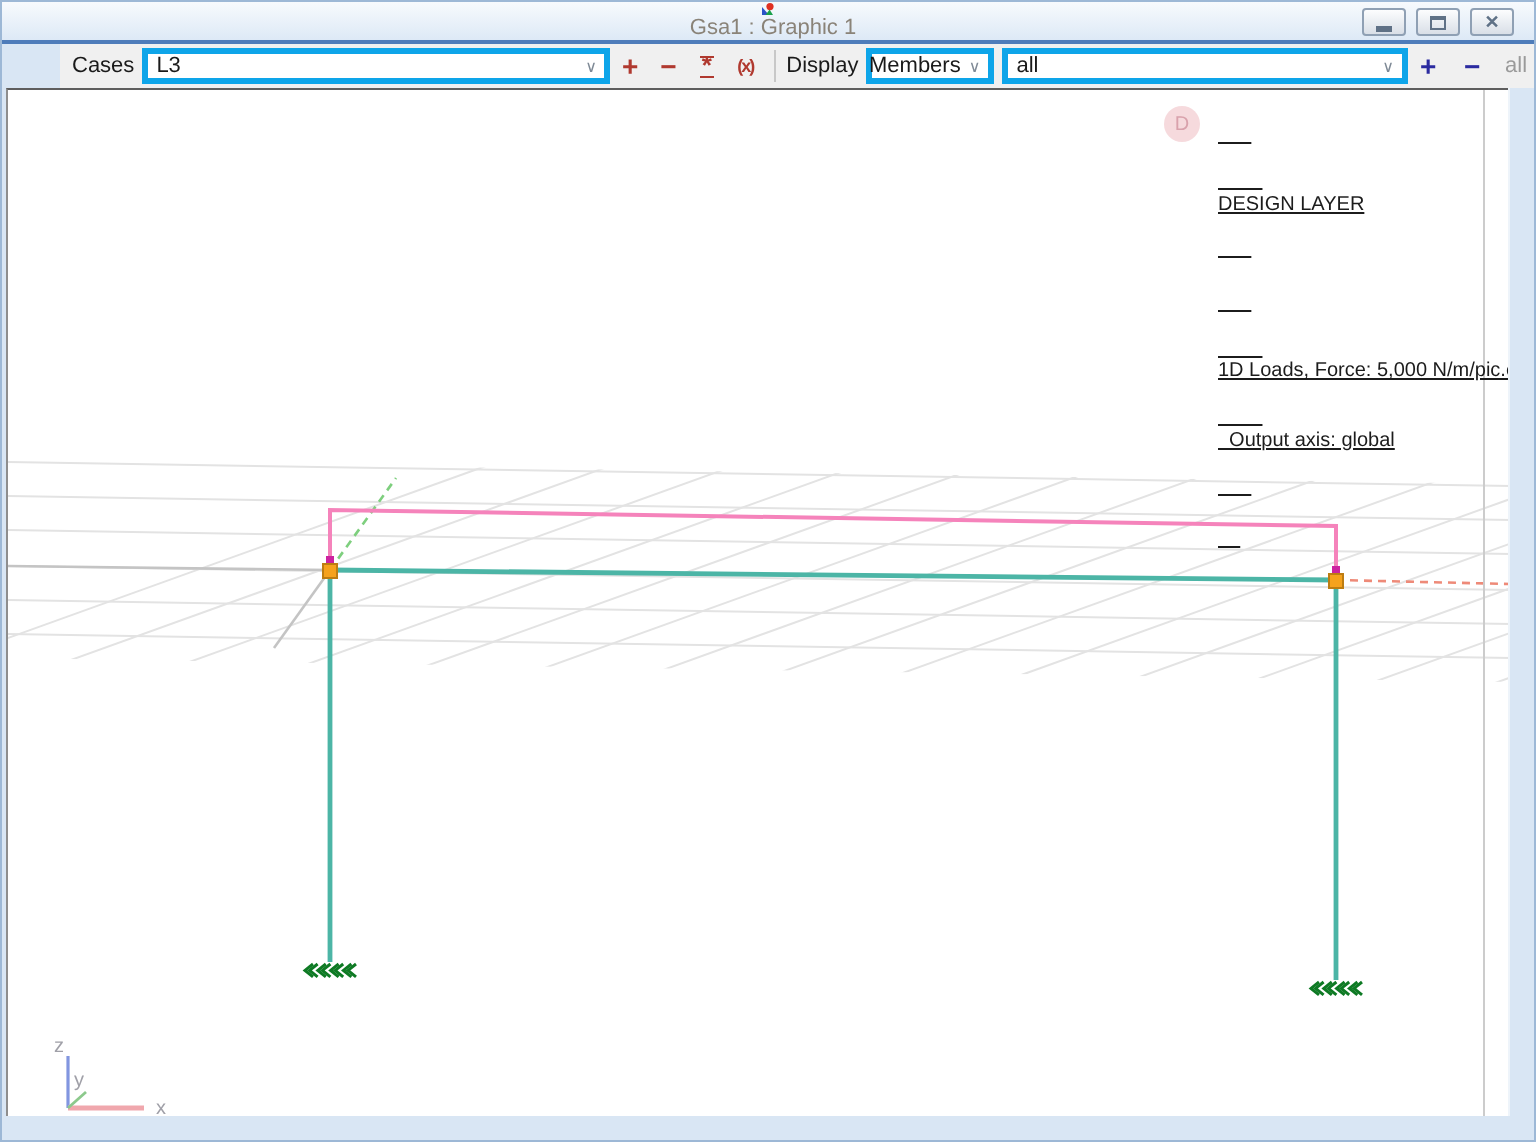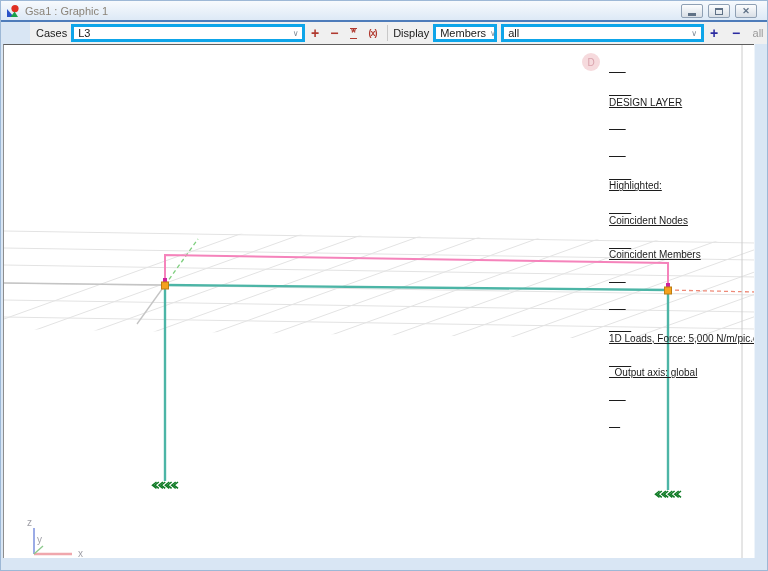--- a/index.html
+++ b/index.html
@@ -5,21 +5,21 @@
   * { margin:0; padding:0; box-sizing:border-box; }
   body { font-family:"Liberation Sans", sans-serif; background:#ffffff; }
   .window {
     position:relative; width:768px; height:571px;
     background:#d9e6f4; border:1px solid #9db8d6; overflow:hidden;
   }
   
   .titlebar {
     position:absolute; left:0; top:0; width:100%; height:19px;
     background:linear-gradient(#f7fafd,#dde9f6);
-    display:flex; align-items:center; padding-left:5px;
+    display:flex; align-items:center; padding-left:5px;flex-direction:column;
   }
   .titlebar .logo { width:14px; height:14px; margin-right:5px; }
   .title-text { font-size:11px; color:#8a8378; }
   .win-controls { position:absolute; right:10px; top:3px; display:flex; gap:5px; }
   .win-btn {
     width:22px; height:14px; border:1px solid #8fa0b4; border-radius:2px;
     background:linear-gradient(#fcfdfe,#d9dfe7);
     display:flex; align-items:center; justify-content:center; cursor:default;
   }
   .glyph-min { width:8px; height:3px; background:#5f7186; margin-top:6px; }
@@ -33,21 +33,21 @@
     font-size:11px; color:#1a1a1a;margin-left:29px;
   }
   .tb-label { margin-right:4px; }
   .combo {
     height:18px; background:#ffffff; border:3px solid #0ea5e9;
     display:flex; align-items:center; padding:0 4px; font-size:11px;
     position:relative;
   }
   .combo .chev { margin-left:auto; color:#7f8a96; font-size:8px; padding-left:4px; }
   .combo-cases { width:245px; }
-  .combo-display { width:64px; }
+  .combo-display { width:64px;justify-content:flex-end; }
   .combo-filter { width:212px; }
   .tb-btn {
     width:20px; height:18px; display:flex; align-items:center; justify-content:center;
     font-weight:bold; cursor:default; border:1px solid transparent; border-radius:2px;
   }
   .red { color:#b0392f; }
   .navy { color:#2b2ba0; }
   .gray { color:#9a9a9a; font-weight:normal; }
   .tb-plusminus { font-size:14px; }
   .star-icon { font-size:13px; line-height:10px; border-top:1px solid #b0392f; border-bottom:1px solid #b0392f; padding:0 1px; height:11px; display:flex; align-items:center;}
@@ -209,25 +209,20 @@
         <text x="74" y="512" fill="#a0a0a8" font-size="10" font-family="Liberation Sans, sans-serif">x</text>
       </svg>
 
     <div class="badge-d">D</div>
 
     <div class="anno">
       <div class="grp">
         <div>DESIGN LAYER</div>
       </div>
       <div class="grp">
-        <div>Highlighted:</div>
-        <div>Coincident Nodes</div>
-        <div>Coincident Members</div>
-      </div>
-      <div class="grp">
         <div>1D Loads, Force: 5,000 N/m/pic.cm</div>
         <div>  Output axis: global</div>
       </div>
     </div>
   </div>
 
   <div class="strip-right"></div>
   <div class="strip-bottom"></div>
 
 </div>

